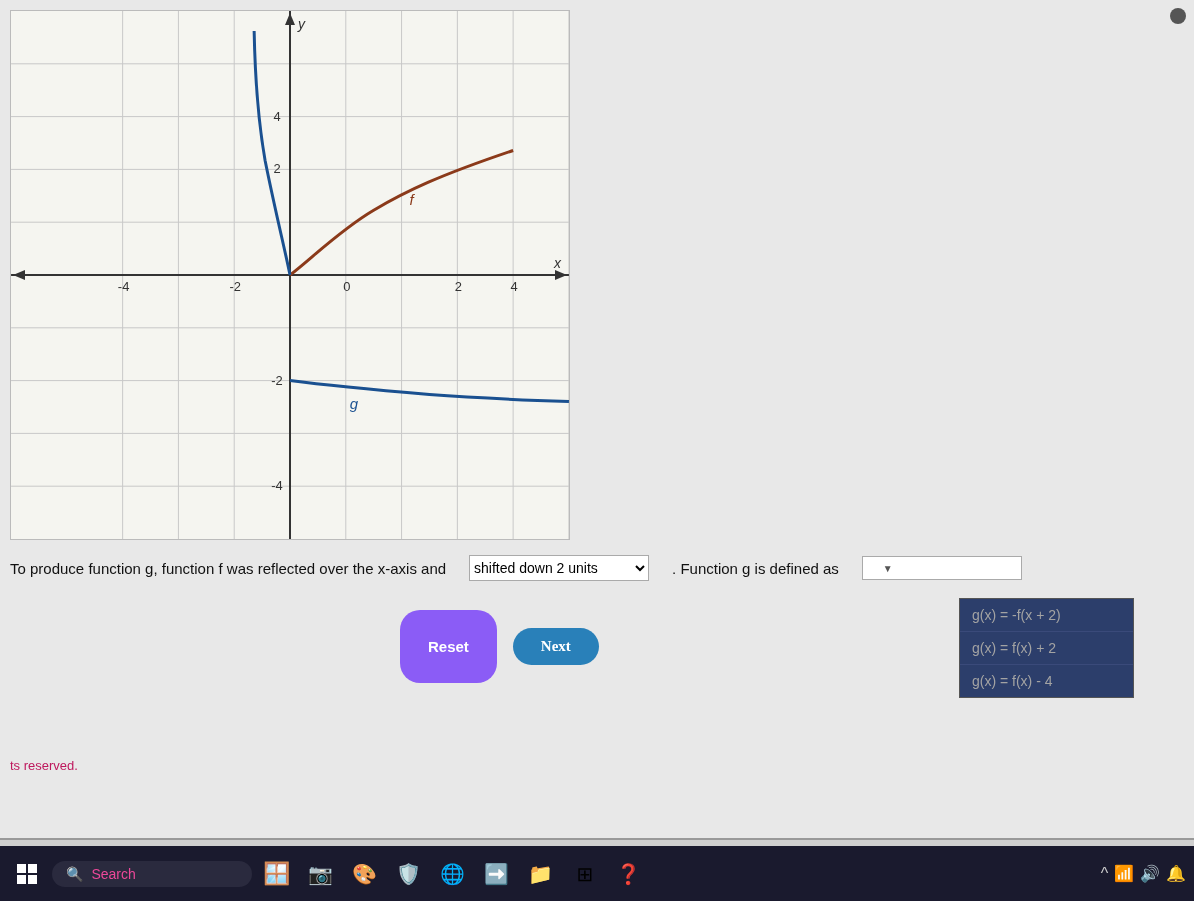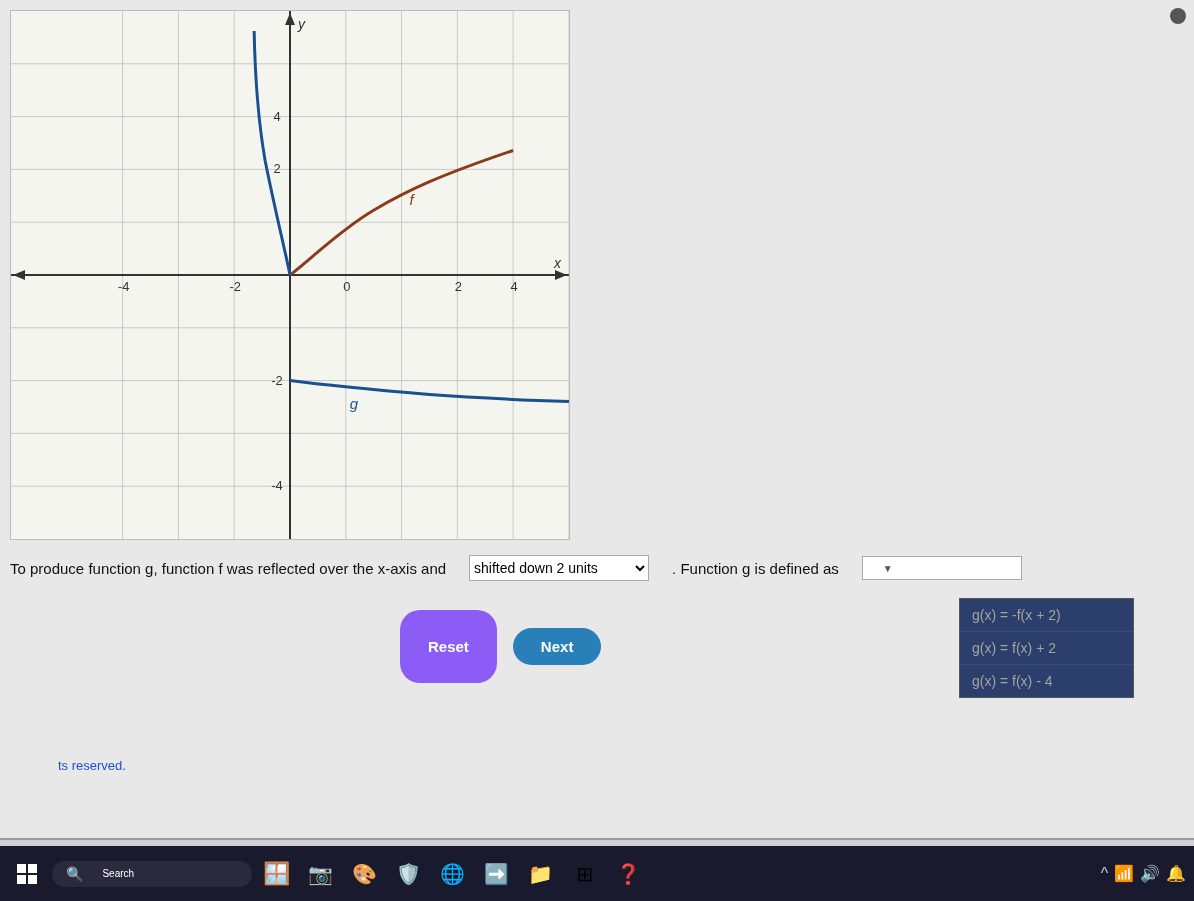--- a/index.html
+++ b/index.html
@@ -94,20 +94,21 @@
 
     .btn-next {
       background: #2980b9;
       color: #fff;
       border: none;
       padding: 10px 28px;
       border-radius: 20px;
       font-size: 15px;
       cursor: pointer;
       font-weight: bold;
+      font-family: Liberation Serif, serif;
     }
 
     
     .dropdown-menu {
       position: absolute;
       top: 598px;
       right: 60px;
       background: #2c3e6b;
       border: 1px solid #555;
       z-index: 100;
@@ -124,22 +125,21 @@
     .dropdown-menu-item:last-child {
       border-bottom: none;
     }
 
     
     .copyright {
       position: absolute;
       bottom: 65px;
       left: 10px;
       font-size: 13px;
-      color: #1d4ed8;
-      margin-left: 48px;
+      color: #be185d;
     }
 
     
     .taskbar {
       position: absolute;
       bottom: 0;
       left: 0;
       width: 1194px;
       height: 55px;
       background: #1a1a2e;
@@ -177,23 +177,22 @@
       padding: 5px 14px;
       gap: 8px;
       min-width: 200px;
       cursor: pointer;
     }
     .taskbar-search-icon {
       color: #aaa;
       font-size: 14px;
     }
     .taskbar-search-text {
-      color: #ffffff;
-      font-size: 10px;
-      margin-left: 11px;
+      color: #ec4899;
+      font-size: 14px;
     }
 
     .taskbar-icon {
       width: 38px;
       height: 38px;
       display: flex;
       align-items: center;
       justify-content: center;
       cursor: pointer;
       border-radius: 6px;

